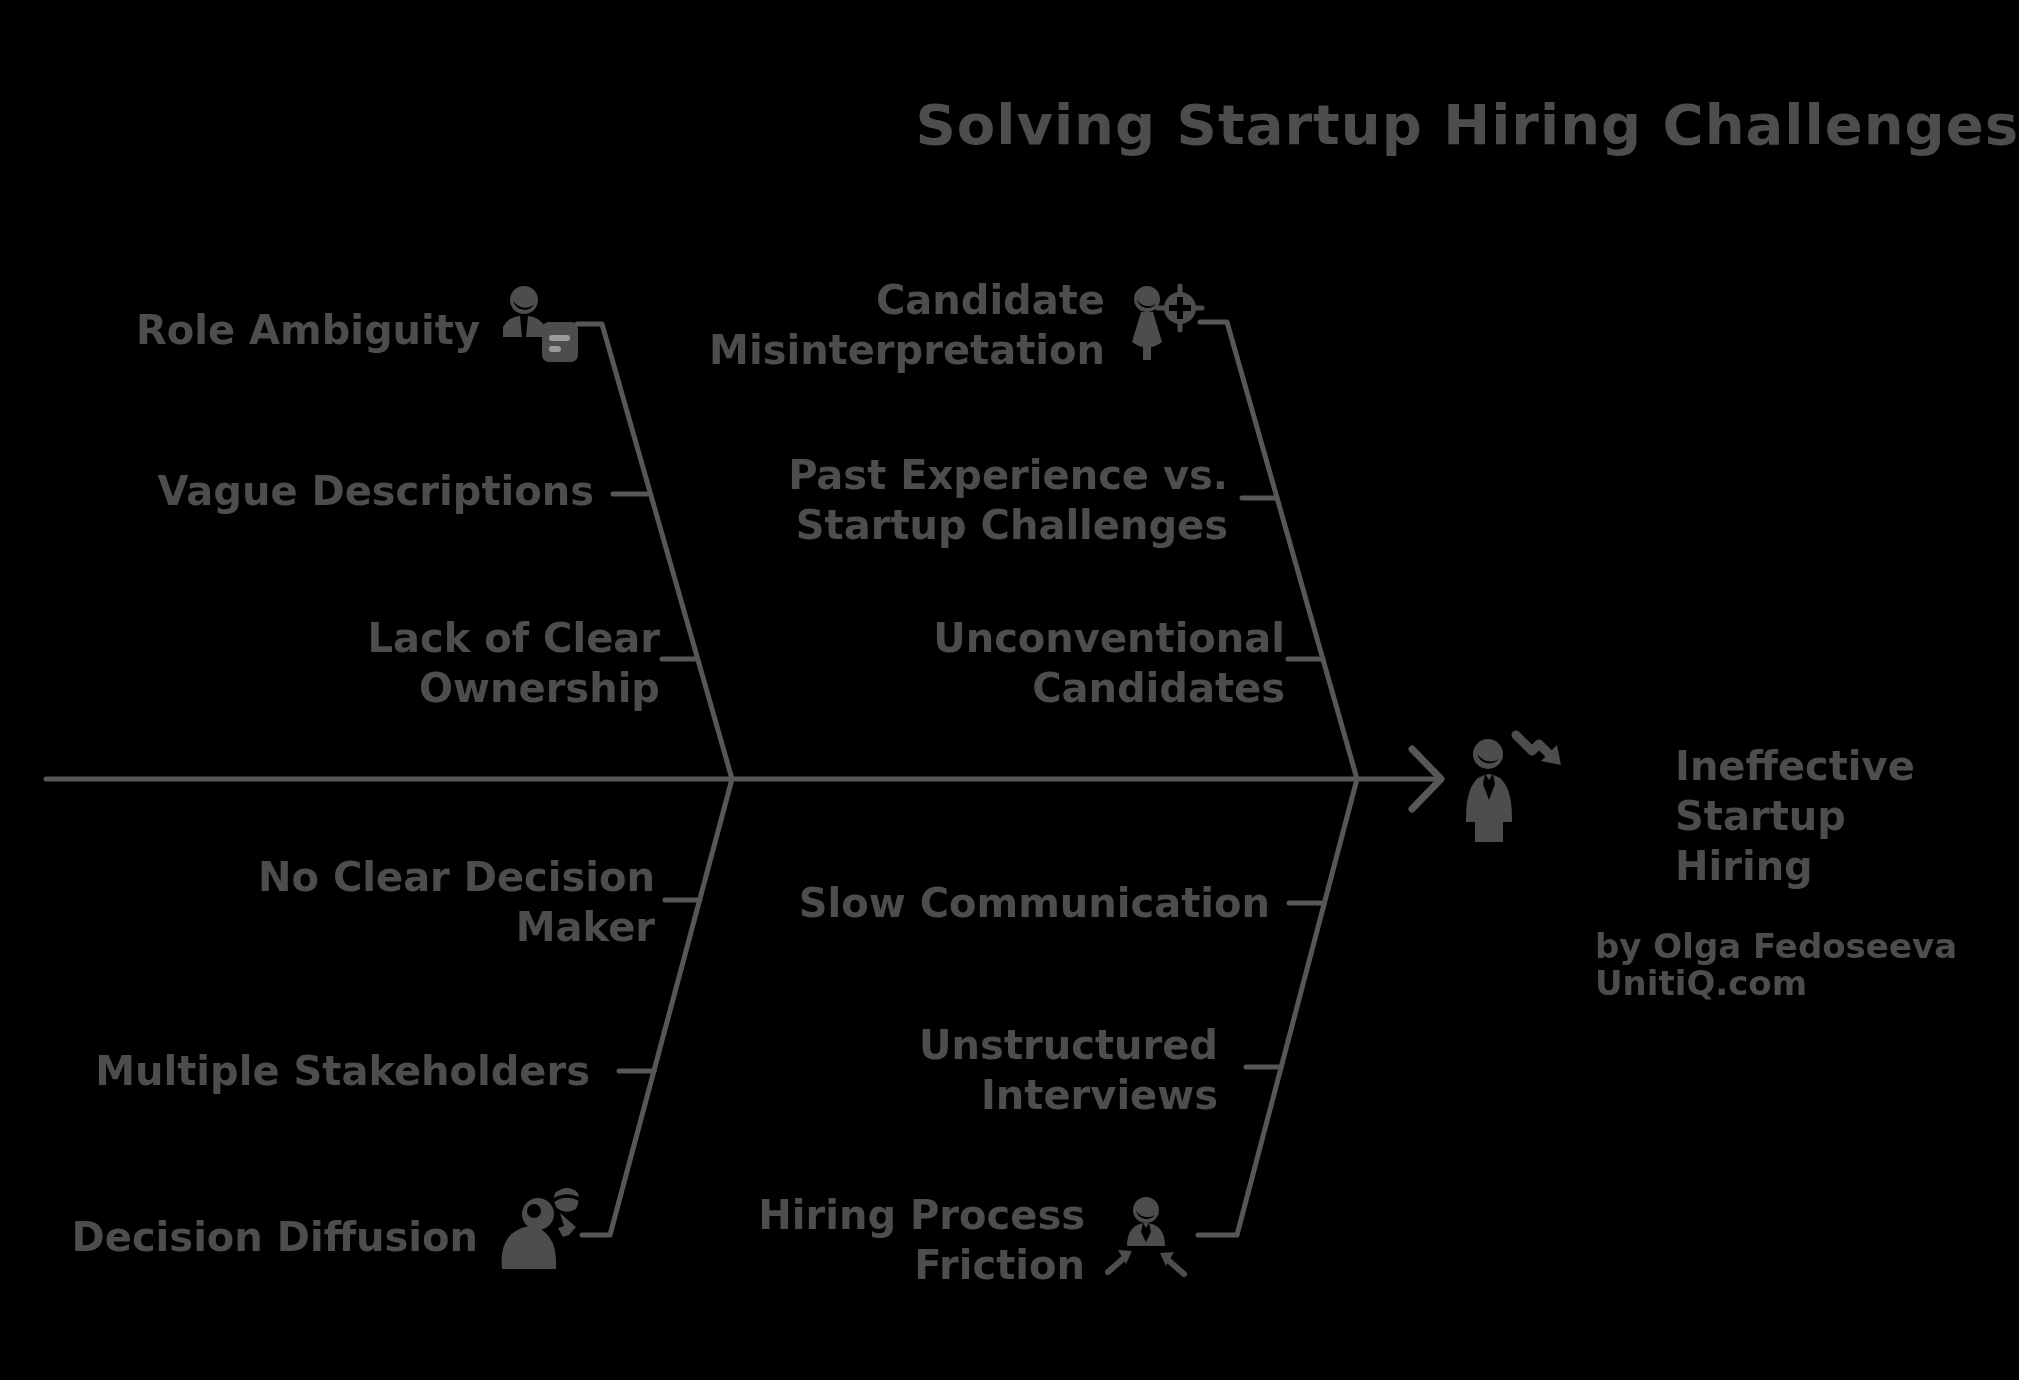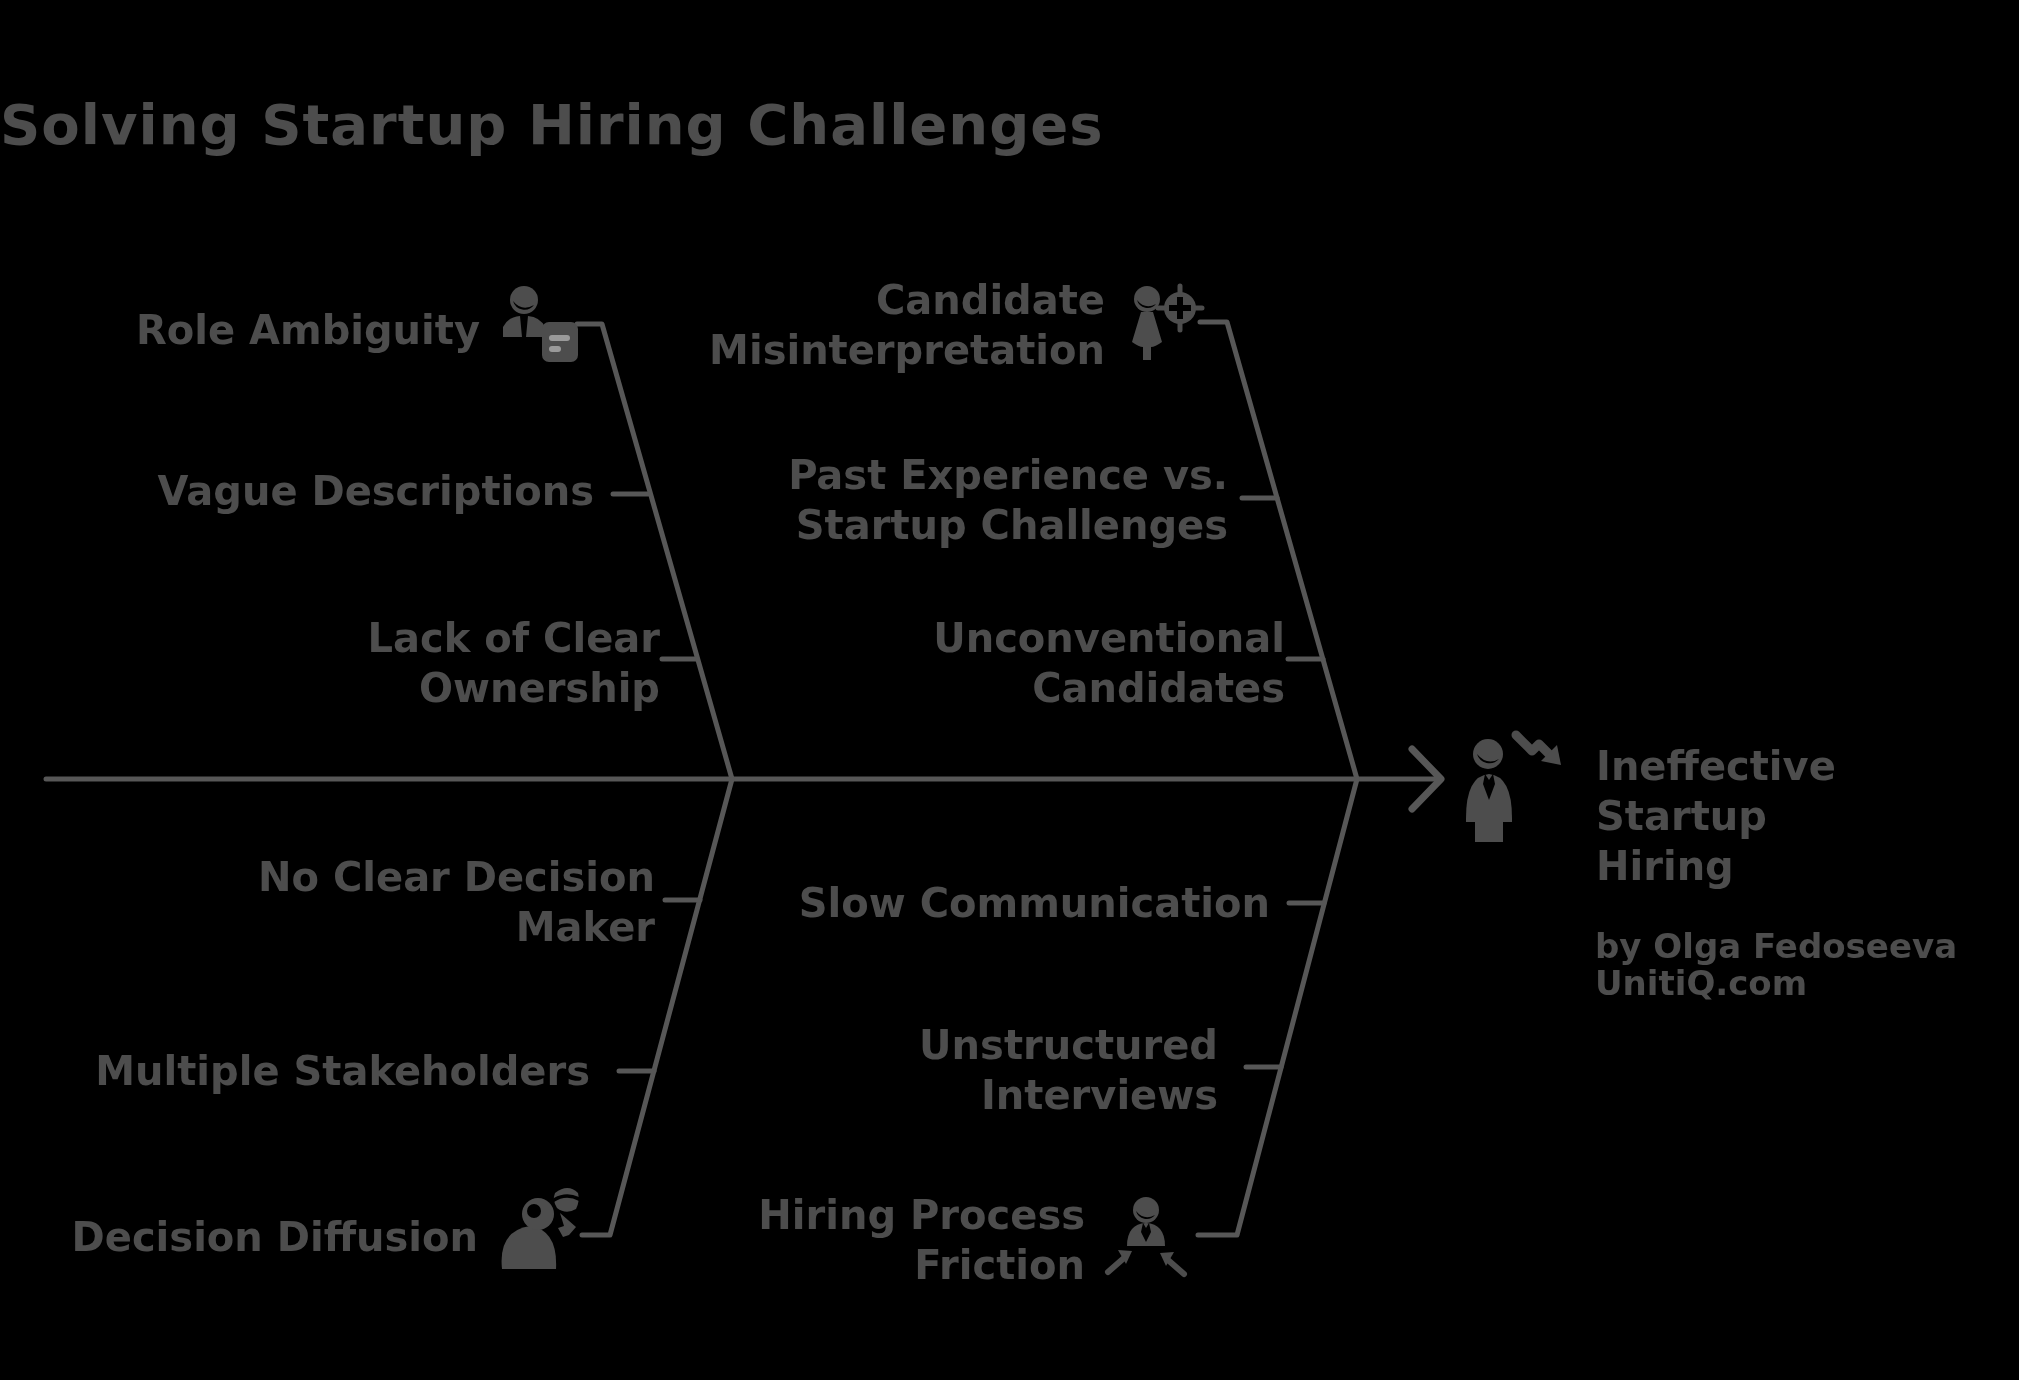--- a/index.html
+++ b/index.html
@@ -13,21 +13,21 @@
   html,body{background:var(--bg);}
   .canvas{
     position:relative;
     width:2019px;height:1380px;
     background:var(--bg);
     overflow:hidden;
     font-family:"DejaVu Sans","Liberation Sans",sans-serif;
   }
   .title{
     position:absolute;top:92px;left:0;width:2019px;
-    text-align:left;
+    text-align:right;
     font-size:56px;font-weight:bold;
     letter-spacing:1px;
     color:var(--text);
   }
   .lbl{
     position:absolute;
     color:var(--text);
     font-size:40px;font-weight:bold;
     line-height:50px;
     white-space:pre-line;
@@ -147,19 +147,19 @@
   <div class="lbl" style="top:852px; right:1364px;">No Clear Decision
 Maker</div>
   <div class="lbl" style="top:1046px; right:1429px;margin-left:8px;">Multiple Stakeholders</div>
 
   <div class="lbl" style="top:1190px; right:934px;text-align:right;">Hiring Process
 Friction</div>
   <div class="lbl" style="top:878px; right:749px;">Slow Communication</div>
   <div class="lbl" style="top:1020px; right:801px;">Unstructured
 Interviews</div>
 
-  <div class="lbl left" style="top:741px; left:1596px;">Ineffective Startup
+  <div class="lbl left" style="top:741px; left:1675px;">Ineffective Startup
 Hiring</div>
 
   <div class="attribution" style="top:928px; left:1595px;">by Olga Fedoseeva
 UnitiQ.com</div>
 
 </div>
 
 </body></html>

